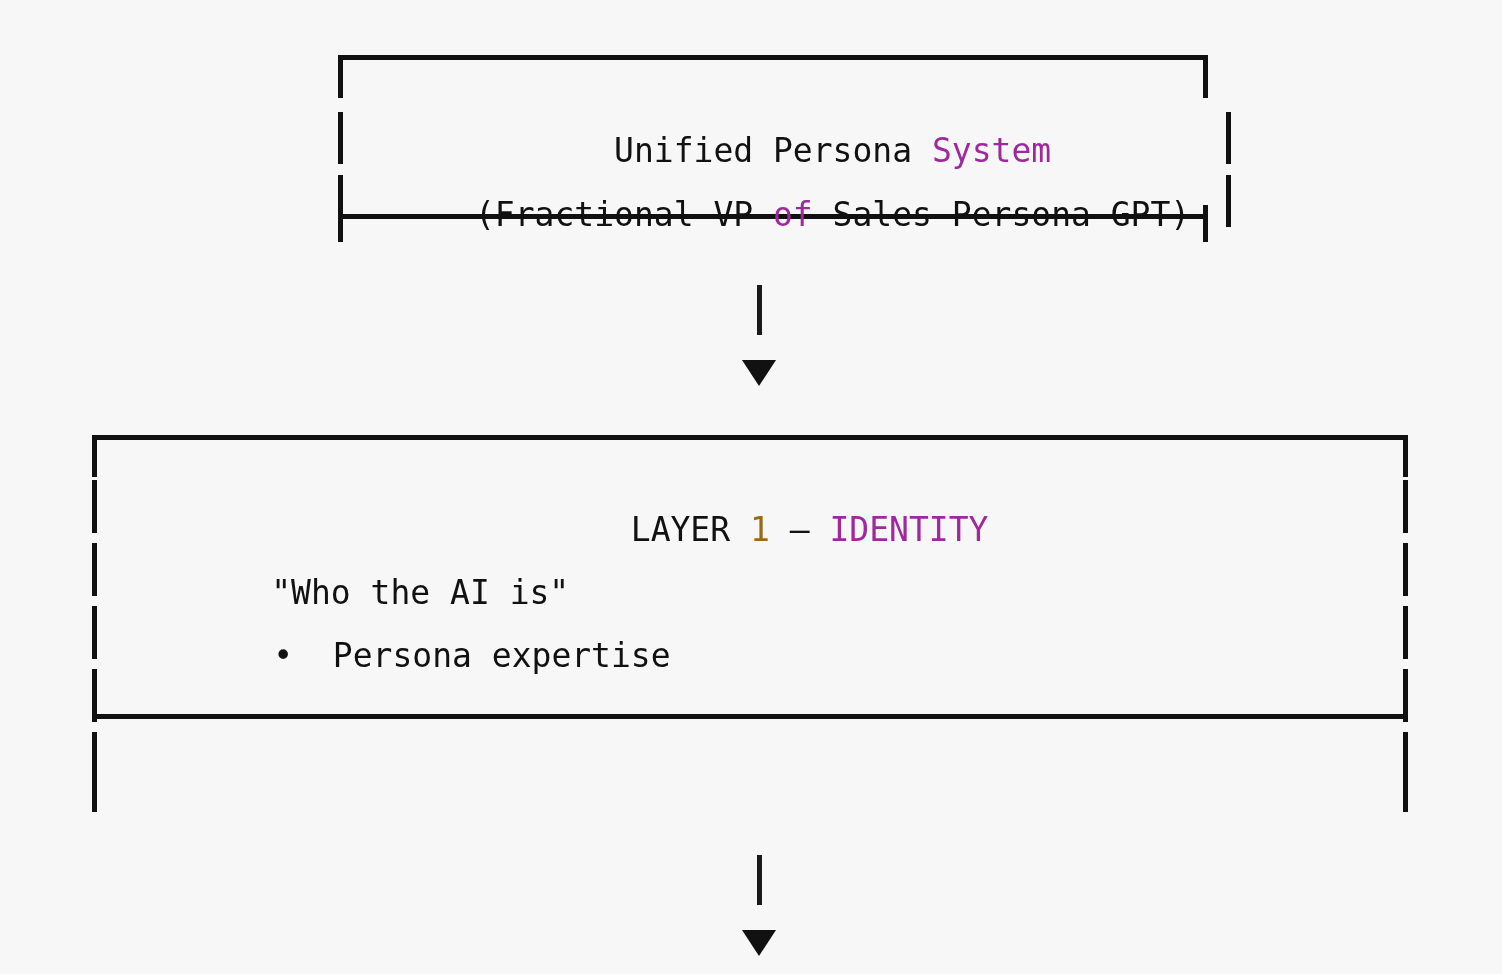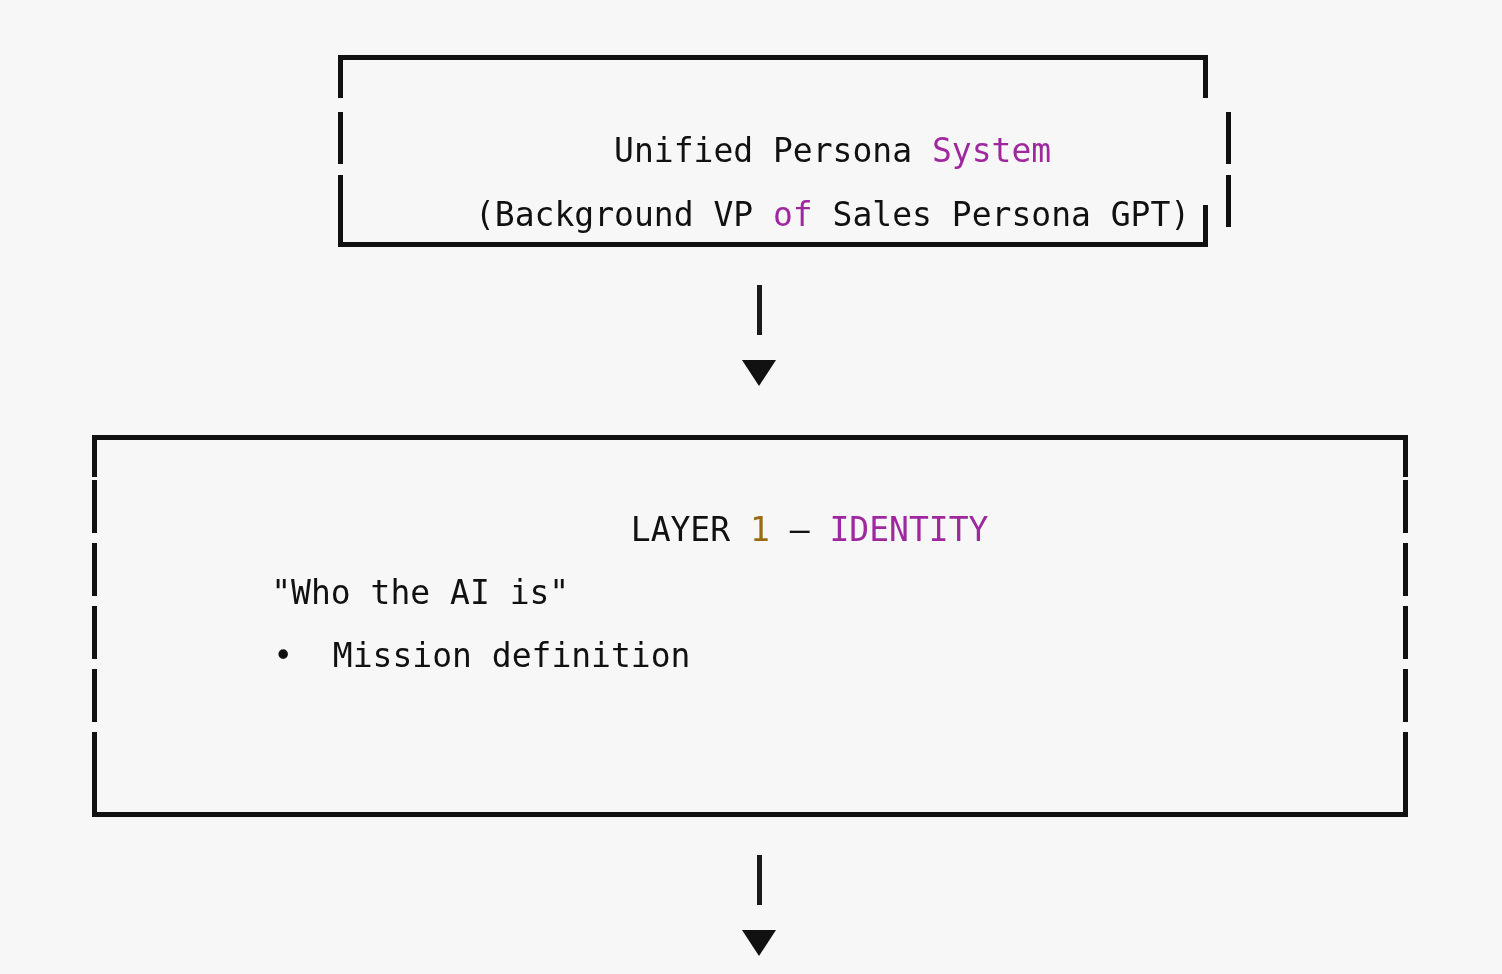--- a/index.html
+++ b/index.html
@@ -83,51 +83,51 @@
     border-left: 17px solid transparent;
     border-right: 17px solid transparent;
     border-top: 26px solid #111111;
   }
 </style>
 </head>
 <body style="background: rgb(247, 247, 247);">
 
 <div id="canvas">
 
-  <div class="ascii-box" id="top-box" style="left:338px; top:55px; width:870px; height:192px;">
+  <div class="ascii-box" id="top-box" style="left:338px; top:55px; width:870px; height:164px;">
 
     <div class="box-rule top"></div>
     <div class="box-rule bot"></div>
 
     <div class="vbar" style="left:0px;  top:5px;  height:38px;"></div>
     <div class="vbar" style="left:0px;  top:57px; height:52px;"></div>
     <div class="vbar" style="left:0px;  top:120px;height:52px;"></div>
     <div class="vbar" style="left:0px;  top:150px;height:37px;"></div>
 
     <div class="vbar" style="left:865px; top:5px;  height:38px;"></div>
     <div class="vbar" style="left:865px; top:150px;height:37px;"></div>
 
     <div class="vbar" style="left:888px; top:57px; height:52px;"></div>
     <div class="vbar" style="left:888px; top:120px;height:52px;"></div>
 
     <div class="row center" style="top:46px;">
       <span class="kw-black">Unified Persona </span><span class="kw-magenta">System</span>
     </div>
 
     <div class="row center" style="top:110px;">
-      <span class="kw-black">(Background VP </span><span class="kw-magenta">of</span><span class="kw-black"> Sales Persona GPT)</span>
+      <span class="kw-black">(Fractional VP </span><span class="kw-magenta">of</span><span class="kw-black"> Sales Persona GPT)</span>
     </div>
   </div>
 
   <div class="connector" style="left:0px; top:0px; width:1502px; height:1px;">
     <div class="conn-bar" style="left:757px; top:285px; height:50px;"></div>
     <div class="conn-arrow" style="left:742px; top:360px;"></div>
   </div>
 
-  <div class="ascii-box" id="layer1-box" style="left:92px; top:435px; width:1316px; height:382px;">
+  <div class="ascii-box" id="layer1-box" style="left:92px; top:435px; width:1316px; height:284px;">
 
     <div class="box-rule top"></div>
     <div class="box-rule bot"></div>
 
     <div class="vbar" style="left:0px; top:5px;   height:37px;"></div>
     <div class="vbar" style="left:0px; top:45px;  height:53px;"></div>
     <div class="vbar" style="left:0px; top:108px; height:53px;"></div>
     <div class="vbar" style="left:0px; top:171px; height:53px;"></div>
     <div class="vbar" style="left:0px; top:234px; height:53px;"></div>
     <div class="vbar" style="left:0px; top:297px; height:53px;"></div>
@@ -143,21 +143,21 @@
 
     <div class="row center" style="top:45px;">
       <span class="kw-black">LAYER</span><span class="kw-black"> </span><span class="kw-gold">1</span><span class="kw-black"> </span><span class="kw-black">—</span><span class="kw-black"> </span><span class="kw-magenta">IDENTITY</span>
     </div>
 
     <div class="row left" style="top:108px; left:60px;">
       <span class="kw-black">"Who the AI is"</span>
     </div>
 
     <div class="row left" style="top:171px; left:62px;">
-      <span class="kw-black">•</span><span class="kw-black">  </span><span class="kw-black">Mission definition</span>
+      <span class="kw-black">•</span><span class="kw-black">  </span><span class="kw-black">Persona expertise</span>
     </div>
 
 
   </div>
 
   <div class="connector" style="left:0px; top:0px; width:1502px; height:1px;">
     <div class="conn-bar" style="left:757px; top:855px; height:50px;"></div>
     <div class="conn-arrow" style="left:742px; top:930px;"></div>
   </div>
 

